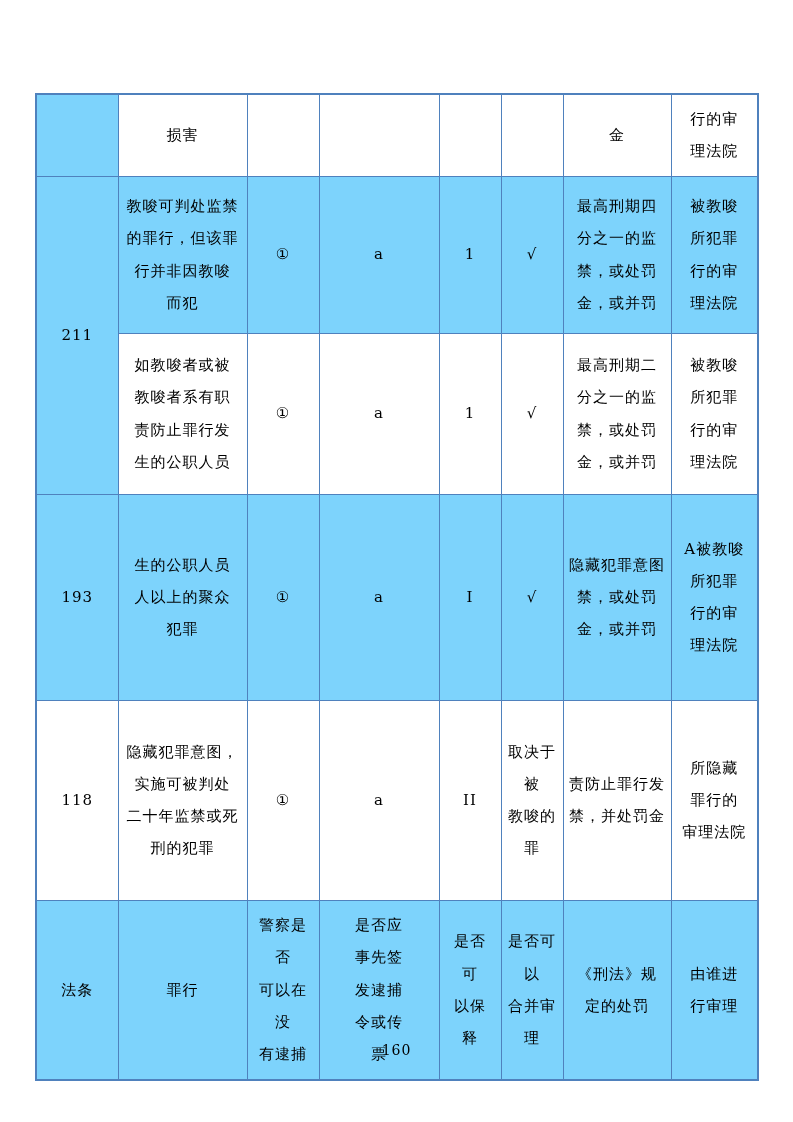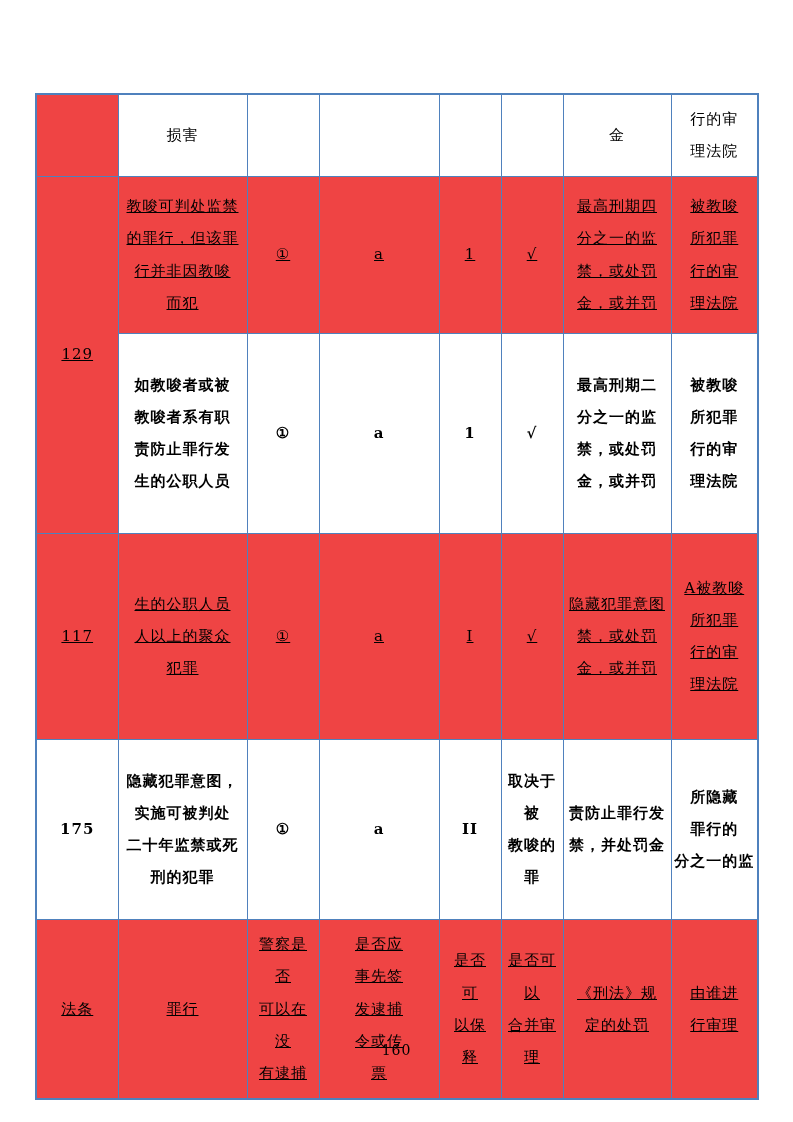--- a/index.html
+++ b/index.html
@@ -29,26 +29,26 @@
     border: 1.5px solid #4f81bd;
     text-align: center;
     vertical-align: middle;
     font-size: 15px;
     line-height: 2.15;
     letter-spacing: 1px;
     white-space: pre-line;
     padding: 8px 2px;
     overflow: hidden;
   }
-  .blue { background: #ef4444; text-decoration: underline; }
+  .blue { background: #7dd3fc; }
   .row-cont td { height: 82px; vertical-align: top; padding-top: 3px; }
   .row-116a td { height: 157px; }
-  .row-116b td { height: 200px; font-weight: bold; }
+  .row-116b td { height: 161px; }
   .row-117 td { height: 206px; }
-  .row-118 td { height: 180px; font-weight: bold; }
+  .row-118 td { height: 200px; }
   .row-head td { height: 180px; }
   td.merged-article { vertical-align: bottom; padding: 0; }
   .lower-half {
     height: 160px;
     display: flex;
     align-items: center;
     justify-content: center;
   }
   .page-number {
     position: absolute;
@@ -85,21 +85,21 @@
       <td></td>
       <td></td>
       <td></td>
       <td>金</td>
       <td>行的审
 理法院</td>
     </tr>
 
     <tr class="row-116a">
       <td class="blue merged-article" rowspan="2">
-        <div class="lower-half">129</div>
+        <div class="lower-half">211</div>
       </td>
       <td class="blue">教唆可判处监禁
 的罪行，但该罪
 行并非因教唆
 而犯</td>
       <td class="blue">①</td>
       <td class="blue">a</td>
       <td class="blue">1</td>
       <td class="blue">√</td>
       <td class="blue">最高刑期四
@@ -125,55 +125,55 @@
 分之一的监
 禁，或处罚
 金，或并罚</td>
       <td>被教唆
 所犯罪
 行的审
 理法院</td>
     </tr>
 
     <tr class="row-117">
-      <td class="blue">117</td>
+      <td class="blue">193</td>
       <td class="blue">生的公职人员
 人以上的聚众
 犯罪</td>
       <td class="blue">①</td>
       <td class="blue">a</td>
       <td class="blue">I</td>
       <td class="blue">√</td>
       <td class="blue">隐藏犯罪意图
 禁，或处罚
 金，或并罚</td>
       <td class="blue">A被教唆
 所犯罪
 行的审
 理法院</td>
     </tr>
 
     <tr class="row-118">
-      <td>175</td>
+      <td>118</td>
       <td>隐藏犯罪意图，
 实施可被判处
 二十年监禁或死
 刑的犯罪</td>
       <td>①</td>
       <td>a</td>
       <td>II</td>
       <td>取决于
 被
 教唆的
 罪</td>
       <td>责防止罪行发
 禁，并处罚金</td>
       <td>所隐藏
 罪行的
-分之一的监</td>
+审理法院</td>
     </tr>
 
     <tr class="row-head">
       <td class="blue">法条</td>
       <td class="blue">罪行</td>
       <td class="blue">警察是
 否
 可以在
 没
 有逮捕</td>

